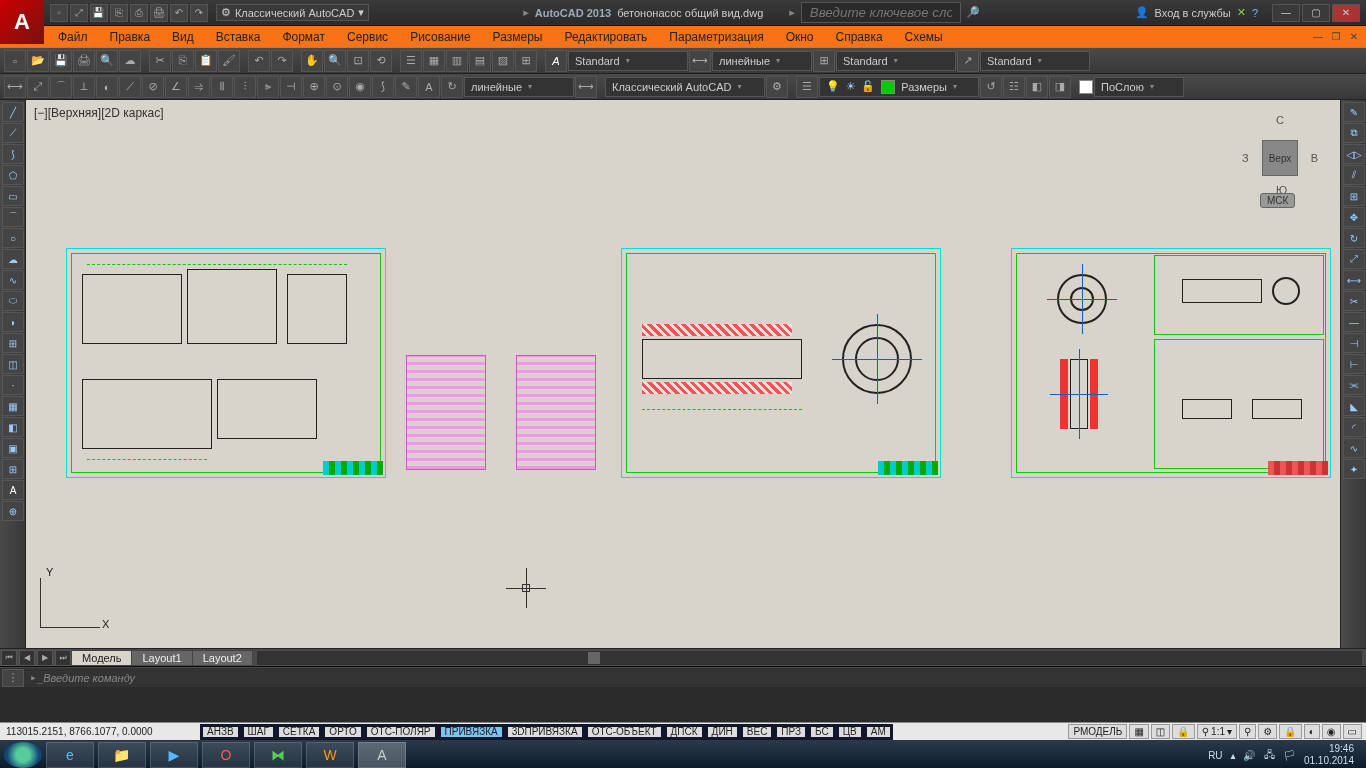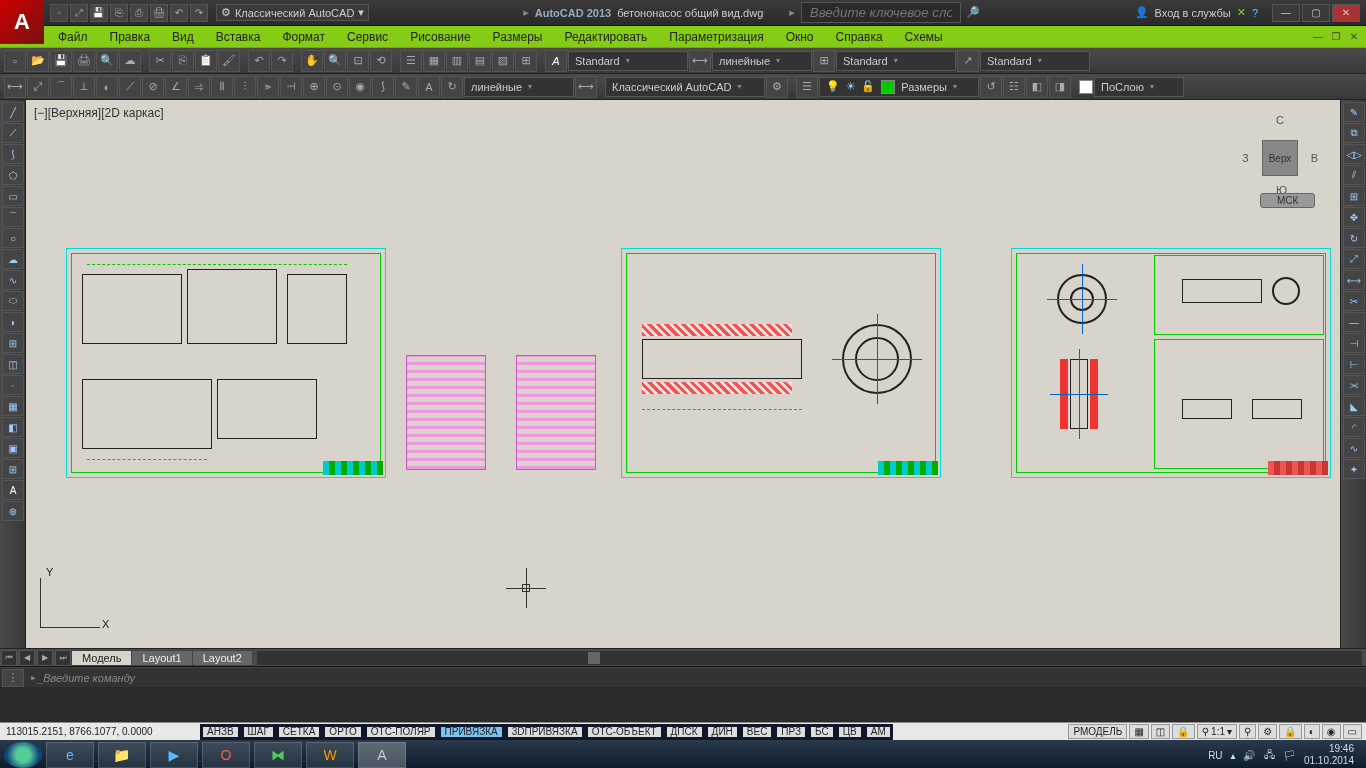--- a/index.html
+++ b/index.html
@@ -16,21 +16,21 @@
 .title-center { flex: 1; display:flex; justify-content:center; align-items:center; gap:6px; }
 .app-name { color:#9ab; font-weight: bold; }
 .file-name { color:#ccc; }
 .search-box { background:#2a2a2a; border:1px solid #555; color:#888; font-style:italic; padding: 2px 8px; width: 160px; }
 .title-right { display:flex; align-items:center; gap:6px; margin-right: 6px; }
 .win-controls { display:flex; gap:2px; margin-left: 8px; }
 .win-btn { width: 28px; height: 18px; background:#3a3a3a; border:1px solid #555; display:flex; align-items:center; justify-content:center; color:#ccc; font-size:10px; }
 .win-btn.close { background:#a33; }
 
 
-.menubar { height: 22px; background:#84cc16; display:flex; align-items:center; padding-left: 48px; gap: 2px; font-size:12px; color:#222; border-bottom:1px solid #888; position:relative; }
+.menubar { height: 22px; background:#f97316; display:flex; align-items:center; padding-left: 48px; gap: 2px; font-size:12px; color:#222; border-bottom:1px solid #888; position:relative; }
 .menubar .item { padding: 2px 10px; }
 .doc-controls { position:absolute; right:4px; display:flex; gap:2px; }
 .doc-controls span { width:16px; height:14px; display:flex; align-items:center; justify-content:center; color:#444; font-size:10px; }
 
 
 .toolbar-row { height: 26px; background: linear-gradient(#4a4a4a,#383838); display:flex; align-items:center; border-bottom:1px solid #222; padding: 0 4px; gap:1px; }
 .tb-btn { width: 22px; height: 22px; background:#444; border:1px solid #555; display:flex; align-items:center; justify-content:center; color:#aaa; font-size:11px; }
 .tb-sep { width: 6px; }
 .tb-dropdown { height: 20px; background:#333; border:1px solid #555; color:#ccc; padding: 0 6px; display:flex; align-items:center; gap:6px; }
 .tb-dropdown .arrow { color:#888; font-size:8px; }
@@ -45,21 +45,21 @@
 
 .canvas-wrap { flex:1; display:flex; flex-direction:column; background:#000; }
 .canvas { flex:1; background:#d8d4cb; position:relative; overflow:hidden; }
 .view-label { position:absolute; top:6px; left:8px; color:#333; font-size:12px; }
 .viewcube { position:absolute; top:10px; right:20px; width:80px; height:100px; }
 .cube-face { position:absolute; top:30px; left:22px; width:36px; height:36px; background:#888; display:flex; align-items:center; justify-content:center; color:#333; font-size:10px; border:1px solid #666; }
 .compass-n { position:absolute; top:4px; left:36px; color:#555; }
 .compass-s { position:absolute; bottom:14px; left:36px; color:#555; }
 .compass-e { position:absolute; top:42px; right:2px; color:#555; }
 .compass-w { position:absolute; top:42px; left:2px; color:#555; }
-.wcs { position:absolute; bottom:2px; left:20px; background:#999; border:1px solid #666; padding:1px 16px; color:#333; font-size:10px; border-radius:3px; }
+.wcs { position:absolute; bottom:2px; left:20px; background:#999; border:1px solid #666; padding:1px 6px; color:#333; font-size:10px; border-radius:3px; }
 
 
 .sheet { position:absolute; border:1px solid #0dd; background:transparent; }
 .frame { position:absolute; border:1px solid #0c0; }
 .titleblock { position:absolute; right:2px; bottom:2px; width:60px; height:14px; background: repeating-linear-gradient(90deg,#0cc 0 6px,#0a0 6px 12px); }
 .mech { position:absolute; border:1px solid #222; }
 .dims { position:absolute; border-top:1px dashed #0c0; }
 .table-pink { position:absolute; border:1px solid #c5c; background: repeating-linear-gradient(0deg,#e9d 0 3px,transparent 3px 8px); }
 .circle { position:absolute; border:2px solid #222; border-radius:50%; }
 .hatch { position:absolute; background: repeating-linear-gradient(45deg,#e55 0 3px,#fdd 3px 6px); }

